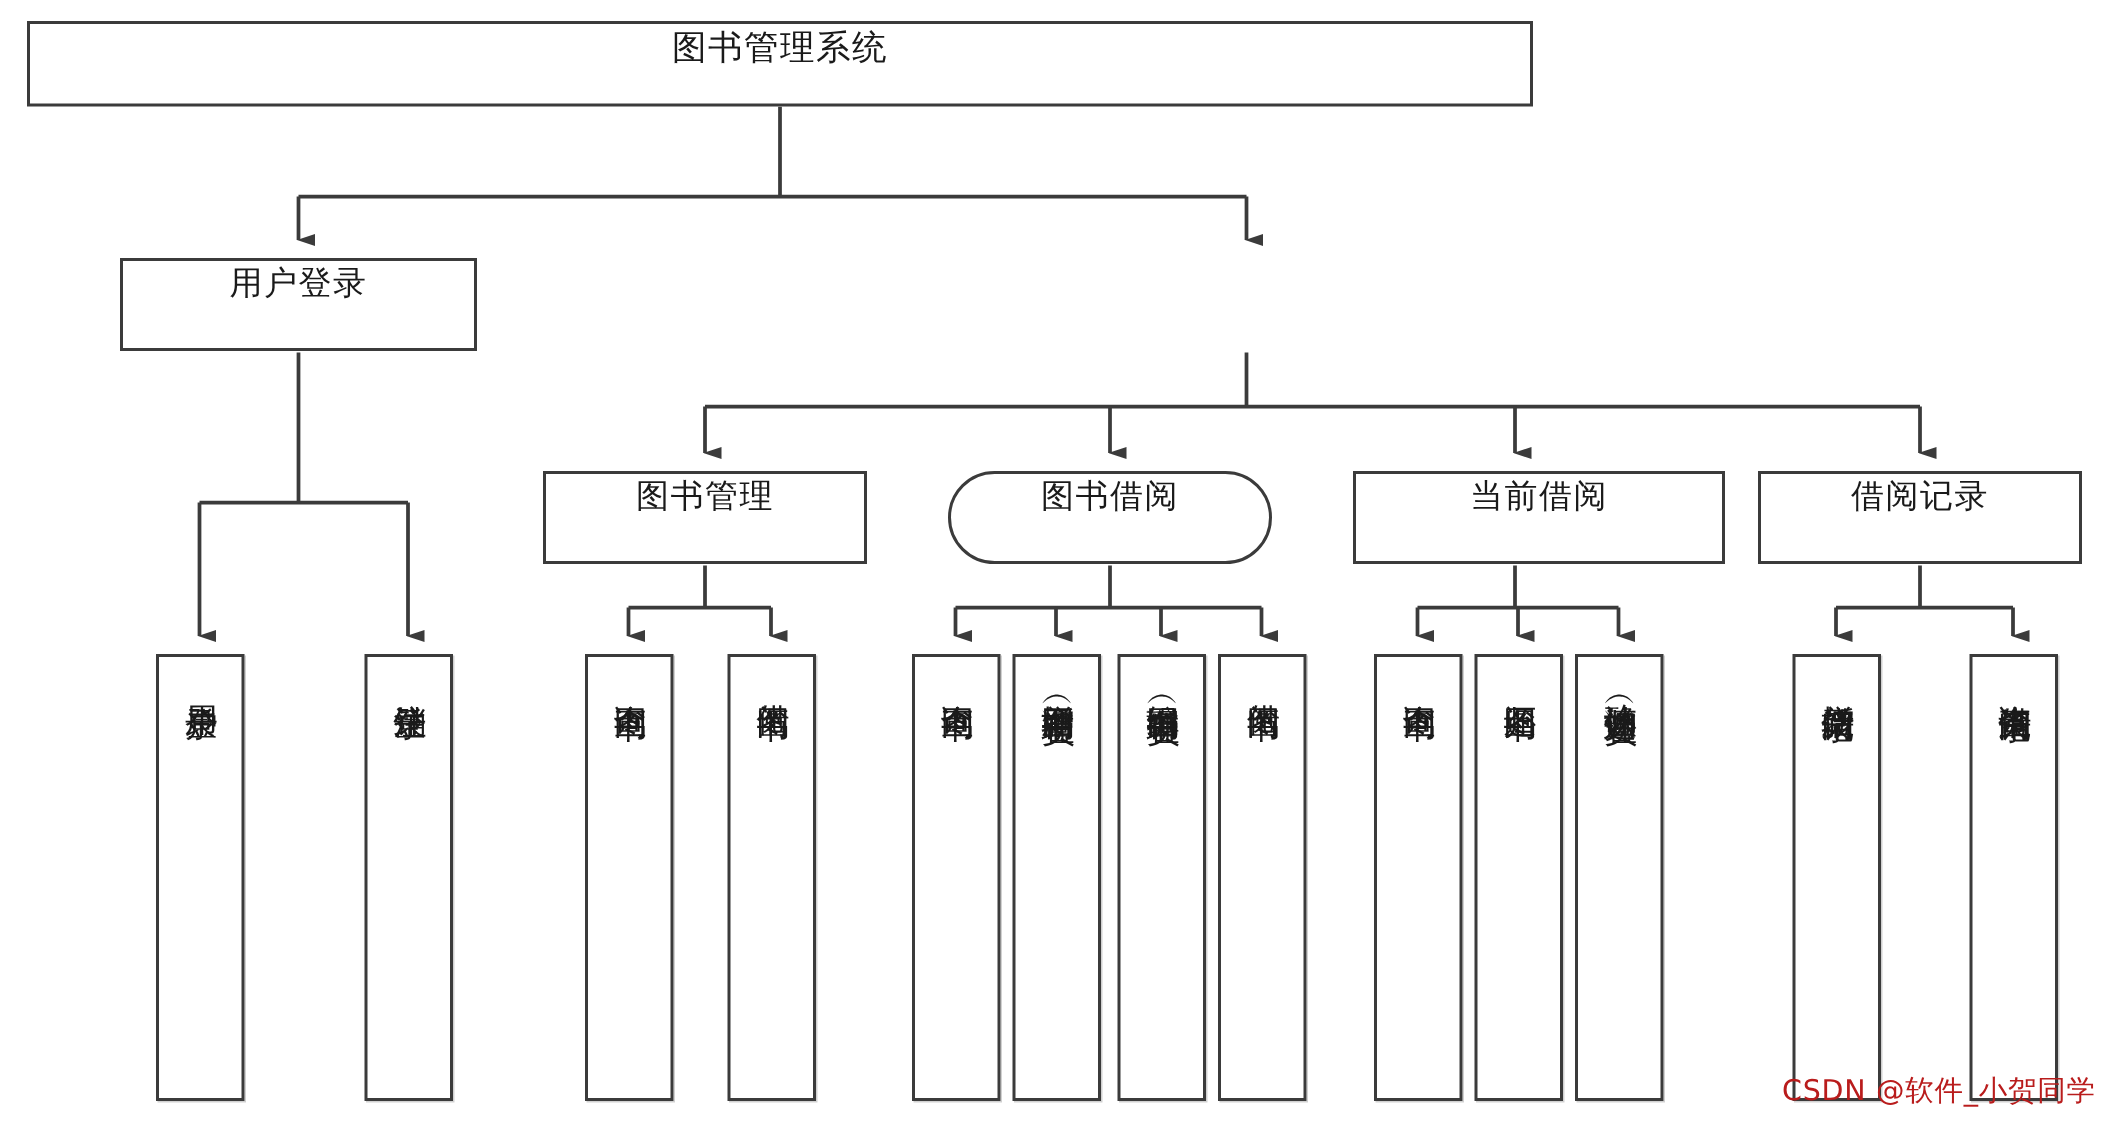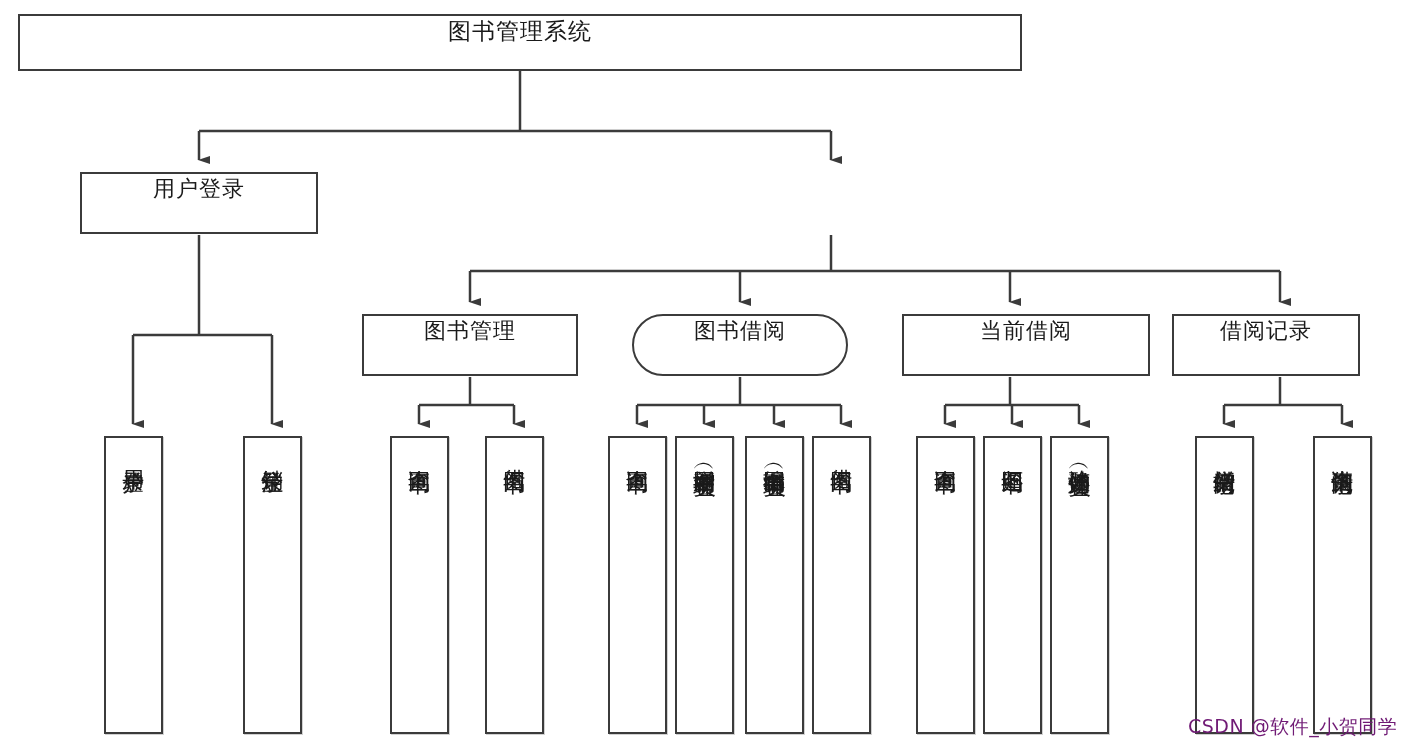--- a/index.html
+++ b/index.html
@@ -57,21 +57,21 @@
     top: 0;
     width: 1405px;
     height: 747px;
     pointer-events: none;
   }
   .watermark {
     position: absolute;
     left: 1188px;
     top: 714px;
     font-size: 19px;
-    color: #701a75;
+    color: #b91c1c;
     white-space: nowrap;
     letter-spacing: 0.5px;
   }
 </style>
 </head>
 <body>
 
 <div id="canvas">
 
   <svg class="links" viewBox="0 0 1405 747">
@@ -134,21 +134,21 @@
 
   <div class="node horiz" style="left:362px; top:314px; width:216px; height:62px;">
     <span>图书管理</span>
   </div>
   <div class="node horiz" style="left:632px; top:314px; width:216px; height:62px;border-radius:31px;">
     <span>图书借阅</span>
   </div>
   <div class="node horiz" style="left:902px; top:314px; width:248px; height:62px;">
     <span>当前借阅</span>
   </div>
-  <div class="node horiz" style="left:1172px; top:314px; width:188px; height:62px;">
+  <div class="node horiz" style="left:1172px; top:314px; width:216px; height:62px;">
     <span>借阅记录</span>
   </div>
 
   <div class="node leaf leaf-shadow" style="left:104px; top:436px; width:59px; height:298px;">
     <span class="vtext">用户登录</span>
   </div>
   <div class="node leaf leaf-shadow" style="left:243px; top:436px; width:59px; height:298px;">
     <span class="vtext">注销登录</span>
   </div>
 

